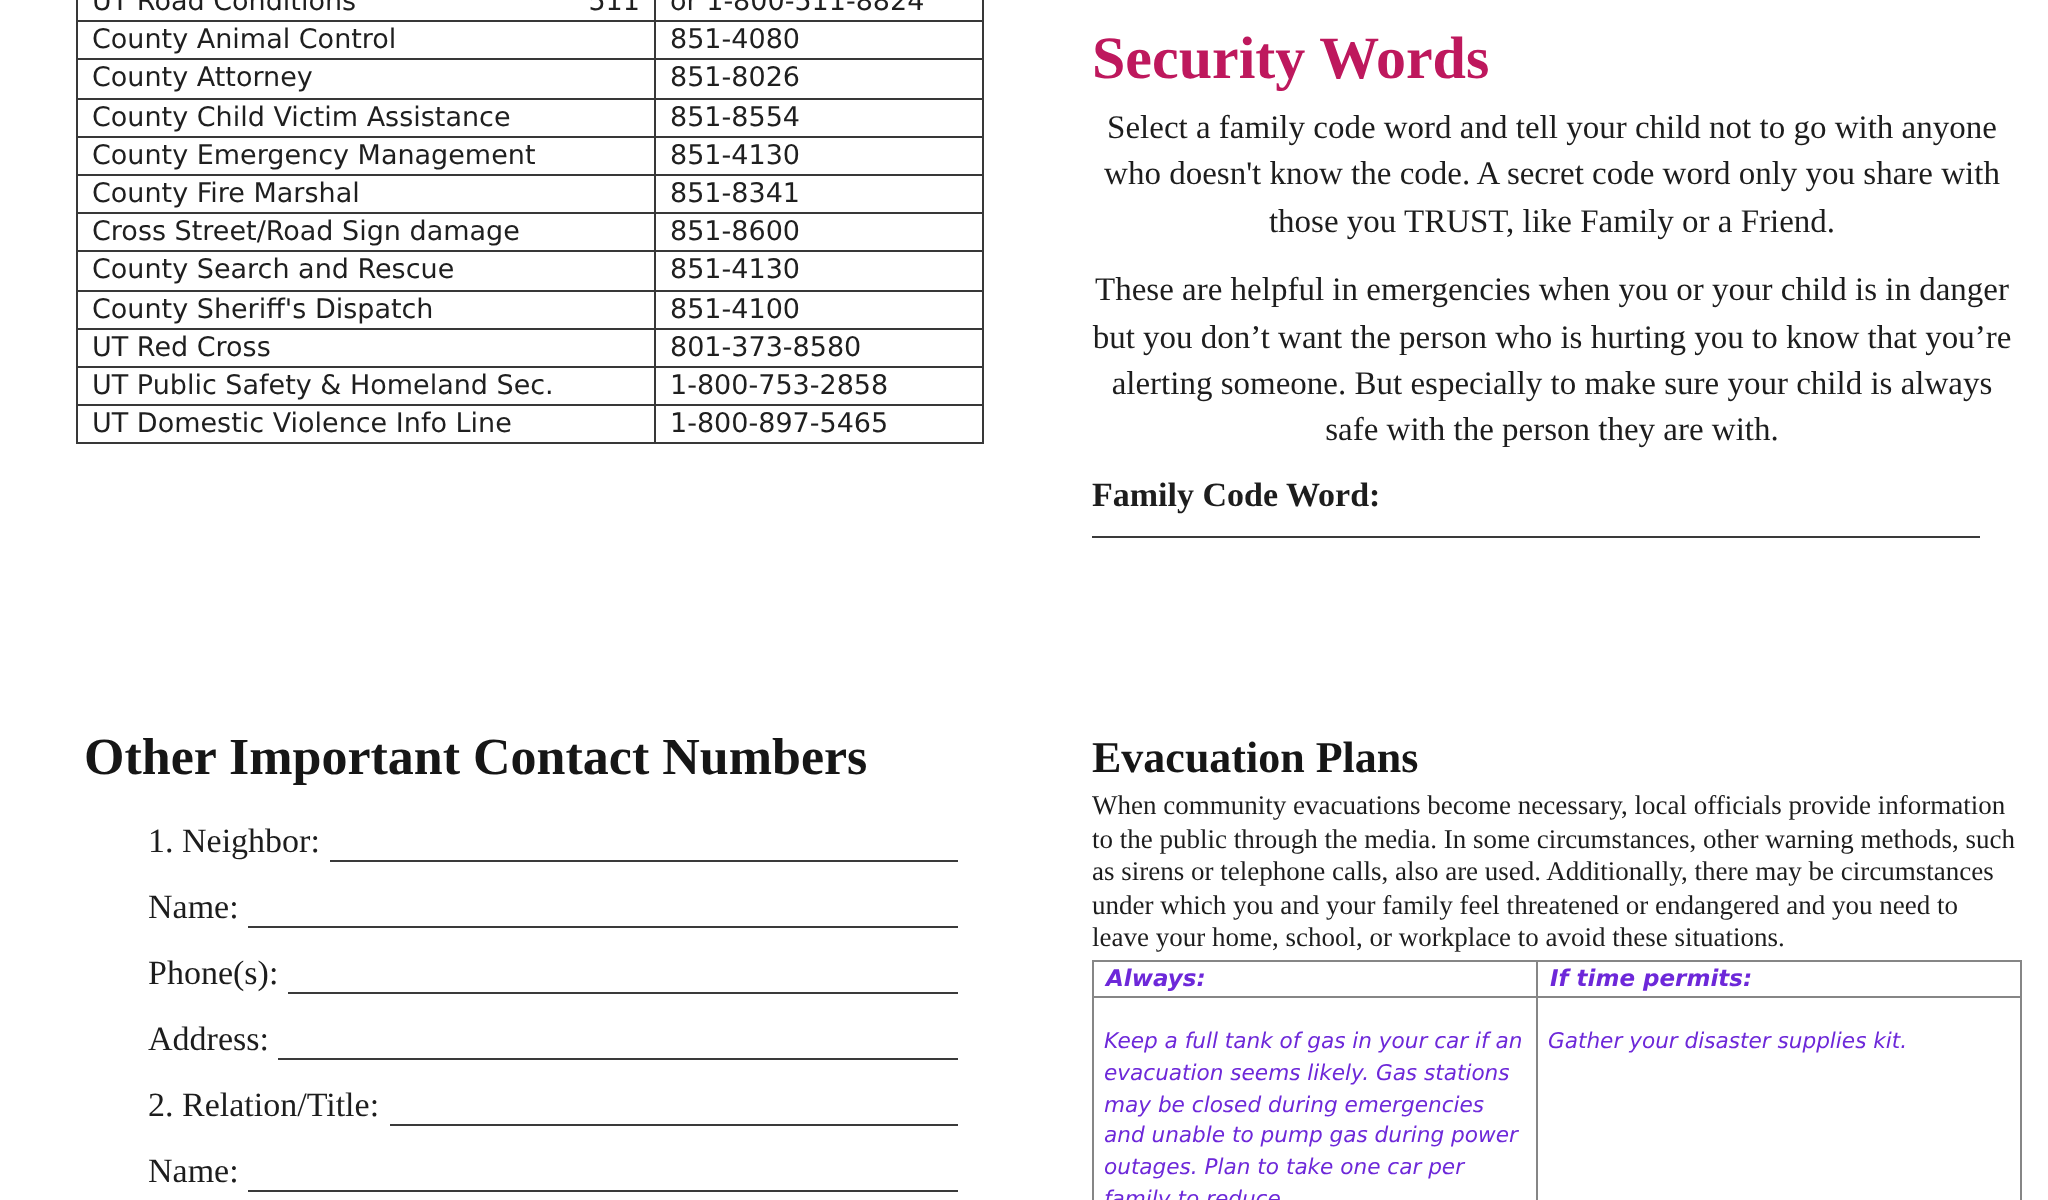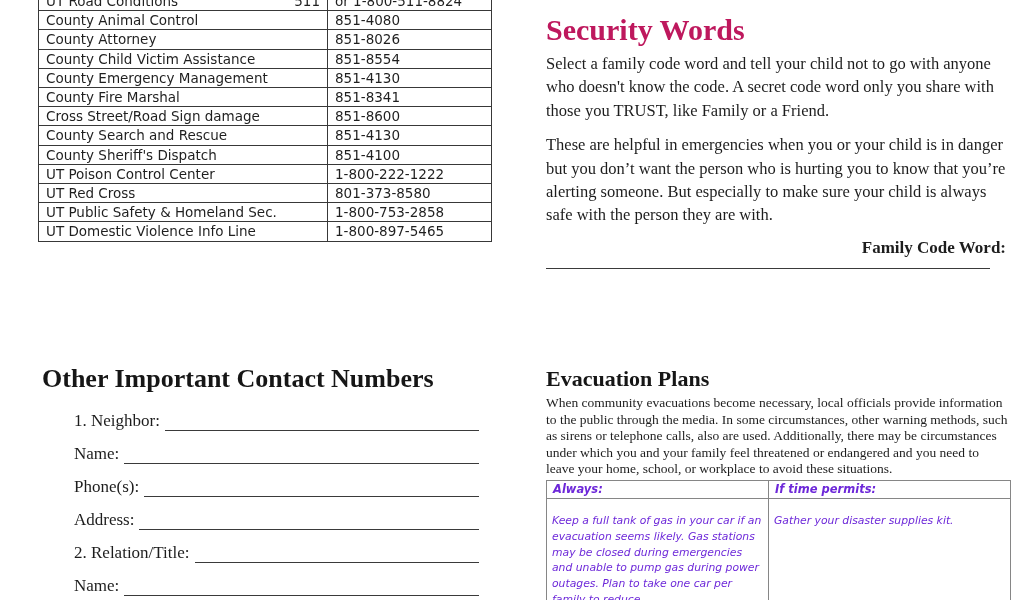--- a/index.html
+++ b/index.html
@@ -23,23 +23,23 @@
     white-space:nowrap; overflow:hidden;
   }
   td.c-name .extra { float:right; }
 
   
   .security { position:absolute; left:546px; top:12px; width:460px; }
   .security h1 {
     font-size:30px; line-height:36px; font-weight:bold;
     margin:0 0 4px 0; color:#be185d;
   }
-  .security p { font-size:16.5px; line-height:23.4px; margin:0; }
+  .security p { font-size:16.5px; line-height:23.4px; margin:0;text-align:center; }
   .security p.p2 { margin-top:11px; }
-  .code-label { font-weight:bold; font-size:17px; margin-top:9px; line-height:23px;text-align:right; }
+  .code-label { font-weight:bold; font-size:17px; margin-top:9px; line-height:23px; }
   .code-line { width:444px; height:4px; border-bottom:1.5px solid #3a3a3a; margin-top:5px; }
 
   
   .other { position:absolute; left:42px; top:363px; width:437px; }
   .other h2 {
     font-size:26px; line-height:31px; font-weight:bold;
     margin:0 0 16px 0; color:#161616;
   }
   .form-line {
     display:flex; align-items:flex-end;
@@ -115,24 +115,20 @@
         <tr>
           <td class="c-name"><span>County Search and Rescue</span></td>
           <td class="c-num">851-4130</td>
         </tr>
 
         <tr>
           <td class="c-name"><span>County Sheriff's Dispatch</span></td>
           <td class="c-num">851-4100</td>
         </tr>
 
-        <tr>
-          <td class="c-name"><span>UT Poison Control Center</span></td>
-          <td class="c-num">1-800-222-1222</td>
-        </tr>
 
 
         <tr>
           <td class="c-name"><span>UT Red Cross</span></td>
           <td class="c-num">801-373-8580</td>
         </tr>
 
         <tr>
           <td class="c-name"><span>UT Public Safety &amp; Homeland Sec.</span></td>
           <td class="c-num">1-800-753-2858</td>

